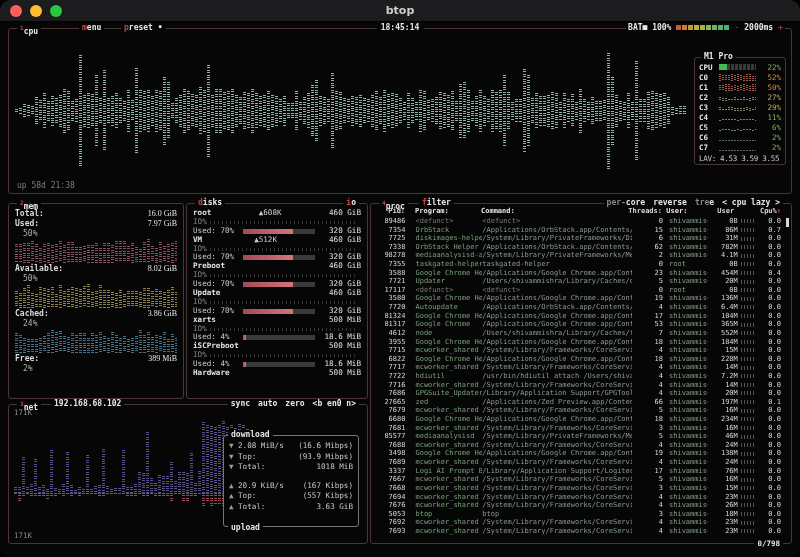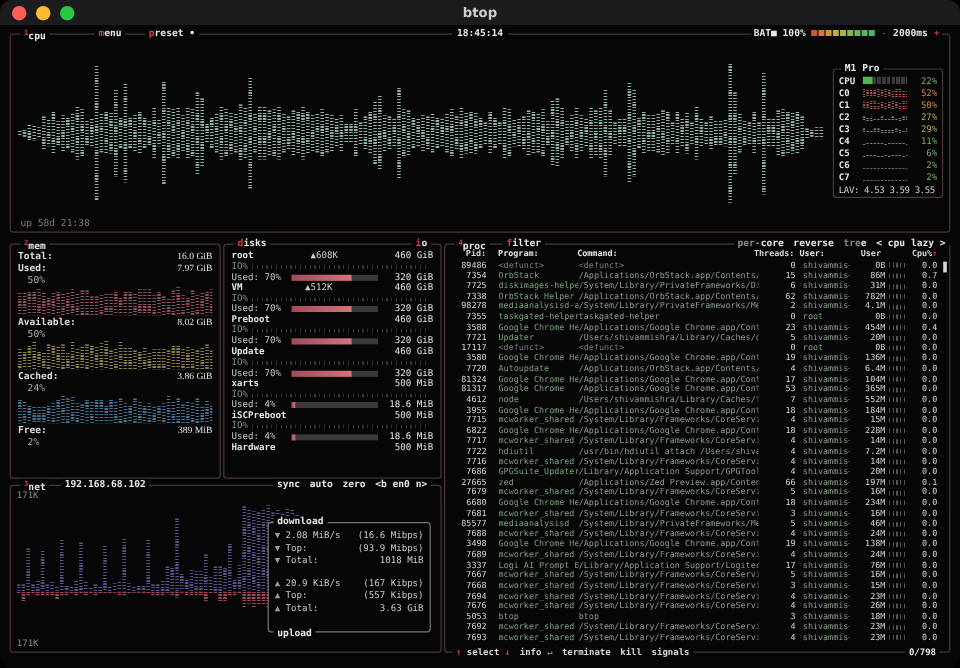--- a/index.html
+++ b/index.html
@@ -1025,21 +1025,21 @@
               <span class="nl">Total:</span>
               <span class="np">3.63 GiB</span>
             </div>
           </div>
       </div>
     </div>
 
     <div class="box" style="left:370px;top:181px;width:422px;height:341px">
       <span class="btag" style="left:8px"><sup>4</sup><span>proc</span></span>
       <span class="btag" style="left:48px"><span class="key">f</span><span>ilter</span></span>
-      <div class="rtag" style="right:0">
+      <div class="rtag" style="right:8px">
         <span style="display:flex;gap:8px">
 
             <span><span class="dim">per-</span><span class="key">c</span><span>ore</span></span>
 
             <span><span class="dim"></span><span class="key">r</span><span>everse</span></span>
 
             <span><span class="dim">tre</span><span class="key">e</span><span></span></span>
           </span>
         <span><span class="key">&lt;</span> <span>cpu lazy</span> <span class="key">&gt;</span></span>
       </div>
@@ -1534,24 +1534,17 @@
             <span class="c-user">shivammis+</span>
             <span class="c-mem">23M</span>
             <span class="c-g">
               <s></s>
             </span>
             <span class="c-cpu">0.0</span>
           </div>
         </div>
       <div class="pscroll"></div>
 
-      <div class="pfoot">
-        <span><span class="red">↑</span> <span>select</span> <span class="red">↓</span></span>
-        <span><span>info</span> <span class="dim">↵</span></span>
-        <span>terminate</span>
-        <span>kill</span>
-        <span>signals</span>
-      </div>
       <div class="pcount">0/798</div>
     </div>
 
   </div>
 </div>
 
 </body></html>

